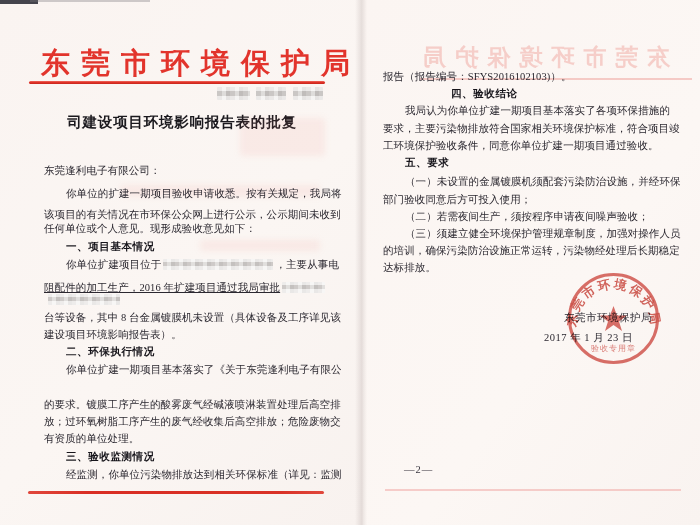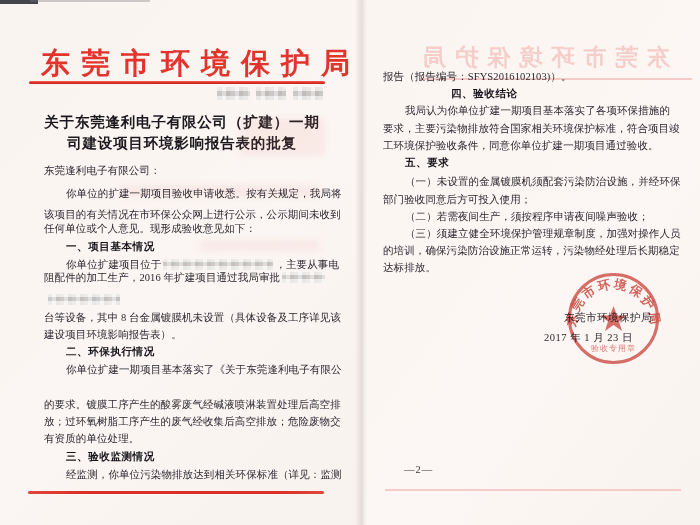--- a/index.html
+++ b/index.html
@@ -54,38 +54,37 @@
   <div class="edge-grey"></div>
 
   <div class="red-head">东莞市环境保护局</div>
   <div class="red-rule"></div>
 
   <div class="redact-abs" style="left:217px;top:87px;width:33px;"></div>
   <div class="redact-abs" style="left:256px;top:87px;width:30px;"></div>
   <div class="redact-abs" style="left:293px;top:87px;width:30px;"></div>
 
   <div class="doc-title">
-    <div>关于东莞逢利电子有限公司（扩建）一期</div>
     <div>司建设项目环境影响报告表的批复</div>
   </div>
 
   <div class="smudge" style="left:240px;top:118px;width:85px;height:38px;"></div>
   <div class="smudge" style="left:120px;top:185px;width:200px;height:12px;"></div>
   <div class="smudge" style="left:200px;top:240px;width:120px;height:11px;"></div>
 
   <div class="ln" style="left:44px;top:164px;">东莞逢利电子有限公司：</div>
   <div class="ln" style="left:44px;top:208px;">该项目的有关情况在市环保公众网上进行公示，公示期间未收到</div>
   <div class="ln" style="left:66px;top:187px;">你单位的扩建一期项目验收申请收悉。按有关规定，我局将</div>
   <div class="ln" style="left:44px;top:222px;">任何单位或个人意见。现形成验收意见如下：</div>
   <div class="ln bold" style="left:66px;top:240px;">一、项目基本情况</div>
 
   <div class="ln" style="left:66px;top:258px;">
     <span>你单位扩建项目位于</span><span class="redact" style="width:110px;"></span><span>，主要从事电</span>
   </div>
-  <div class="ln" style="left:44px;top:271px;">
+  <div class="ln" style="left:44px;top:281px;text-decoration:underline;">
     <span>阻配件的加工生产，2016 年扩建项目通过我局审批</span><span class="redact" style="width:43px;"></span>
   </div>
   <div class="ln" style="left:46px;top:293px;">
     <span class="redact" style="width:72px;"></span>
   </div>
 
   <div class="ln" style="left:44px;top:311px;">台等设备，其中 8 台金属镀膜机未设置（具体设备及工序详见该</div>
   <div class="ln" style="left:44px;top:328px;">建设项目环境影响报告表）。</div>
   <div class="ln bold" style="left:66px;top:345px;">二、环保执行情况</div>
   <div class="ln" style="left:66px;top:363px;">你单位扩建一期项目基本落实了《关于东莞逢利电子有限公</div>

